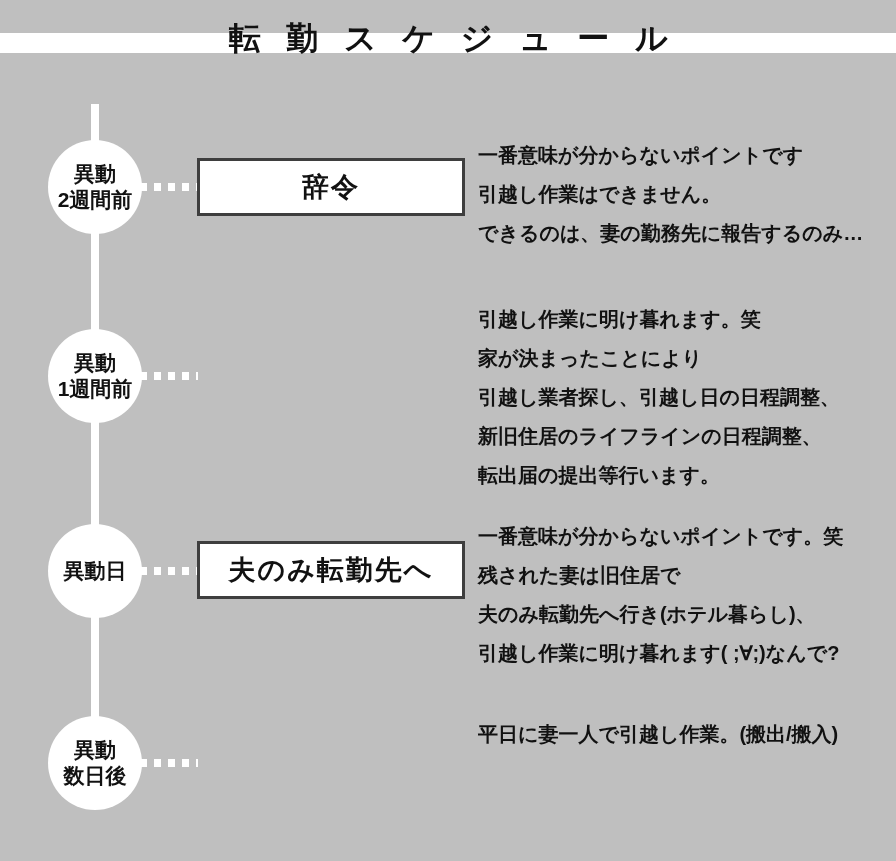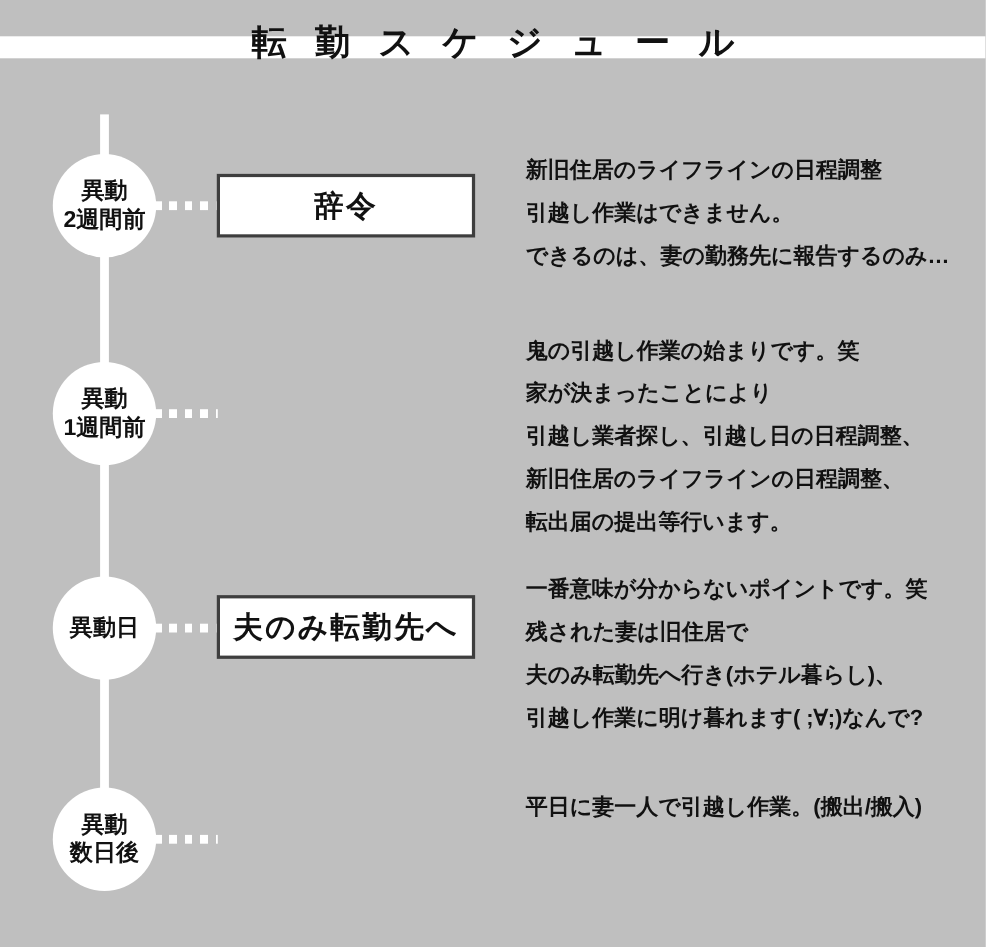--- a/index.html
+++ b/index.html
@@ -63,21 +63,21 @@
   }
   .connector {
     position: absolute;
     left: 140px;
     width: 58px; height: 8px;
     background: repeating-linear-gradient(90deg, var(--line) 0 7px, transparent 7px 14px);
   }
   .event-box {
     position: absolute;
     left: 197px;
-    width: 235px; height: 58px;
+    width: 268px; height: 58px;
     box-sizing: border-box;
     background: var(--box-fill);
     border: 3px solid var(--box-border);
     display: flex;
     align-items: center;
     justify-content: center;
     font-size: 27px;
     letter-spacing: 2px;
     white-space: nowrap;
   }
@@ -103,34 +103,34 @@
     <div class="circle-label">
       <div>異動</div>
       <div>2週間前</div>
     </div>
   </div>
   <div class="connector" style="top:183px"></div>
   <div class="event-box" style="top:158px">
     <span>辞令</span>
   </div>
   <div class="desc" style="top:136px">
-    <div>新旧住居のライフラインの日程調整</div>
+    <div>一番意味が分からないポイントです</div>
     <div>引越し作業はできません。</div>
     <div>できるのは、妻の勤務先に報告するのみ…</div>
   </div>
 
   <div class="circle" style="top:329px">
     <div class="circle-label">
       <div>異動</div>
       <div>1週間前</div>
     </div>
   </div>
   <div class="connector" style="top:372px"></div>
   <div class="desc" style="top:300px">
-    <div>鬼の引越し作業の始まりです。笑</div>
+    <div>引越し作業に明け暮れます。笑</div>
     <div>家が決まったことにより</div>
     <div>引越し業者探し、引越し日の日程調整、</div>
     <div>新旧住居のライフラインの日程調整、</div>
     <div>転出届の提出等行います。</div>
   </div>
 
   <div class="circle" style="top:524px">
     <div class="circle-label">
       <div>異動日</div>
     </div>

